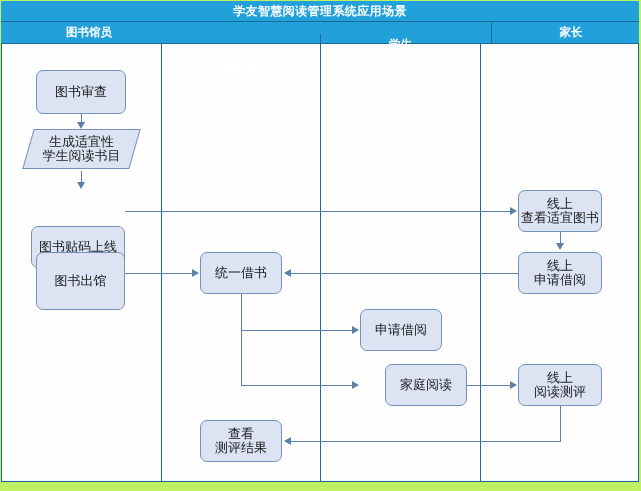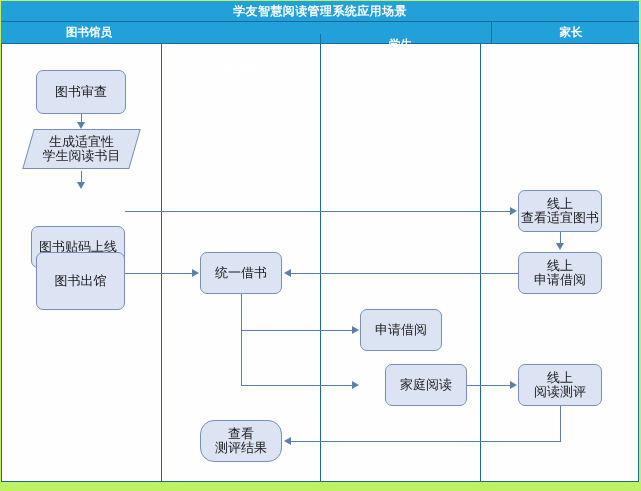--- a/index.html
+++ b/index.html
@@ -198,21 +198,21 @@
     <div class="para-label">生成适宜性
 学生阅读书目</div>
   </div>
 
   <div class="node" style="left:31px; top:190px; width:94px; height:42px;margin-top:36px;">图书贴码上线</div>
 
   <div class="node" style="left:36px; top:252px; width:89px; height:58px;">图书出馆</div>
 
   <div class="node" style="left:200px; top:252px; width:82px; height:42px;">统一借书</div>
 
-  <div class="node" style="left:200px; top:420px; width:82px; height:42px;border-radius:14px;">查看
+  <div class="node" style="left:200px; top:420px; width:82px; height:42px;">查看
 测评结果</div>
 
   <div class="node" style="left:360px; top:309px; width:82px; height:42px;">申请借阅</div>
 
   <div class="node" style="left:360px; top:364px; width:82px; height:42px;margin-left:25px;">家庭阅读</div>
 
   <div class="node" style="left:518px; top:190px; width:84px; height:42px;">线上
 查看适宜图书</div>
 
   <div class="node" style="left:518px; top:252px; width:84px; height:42px;">线上

